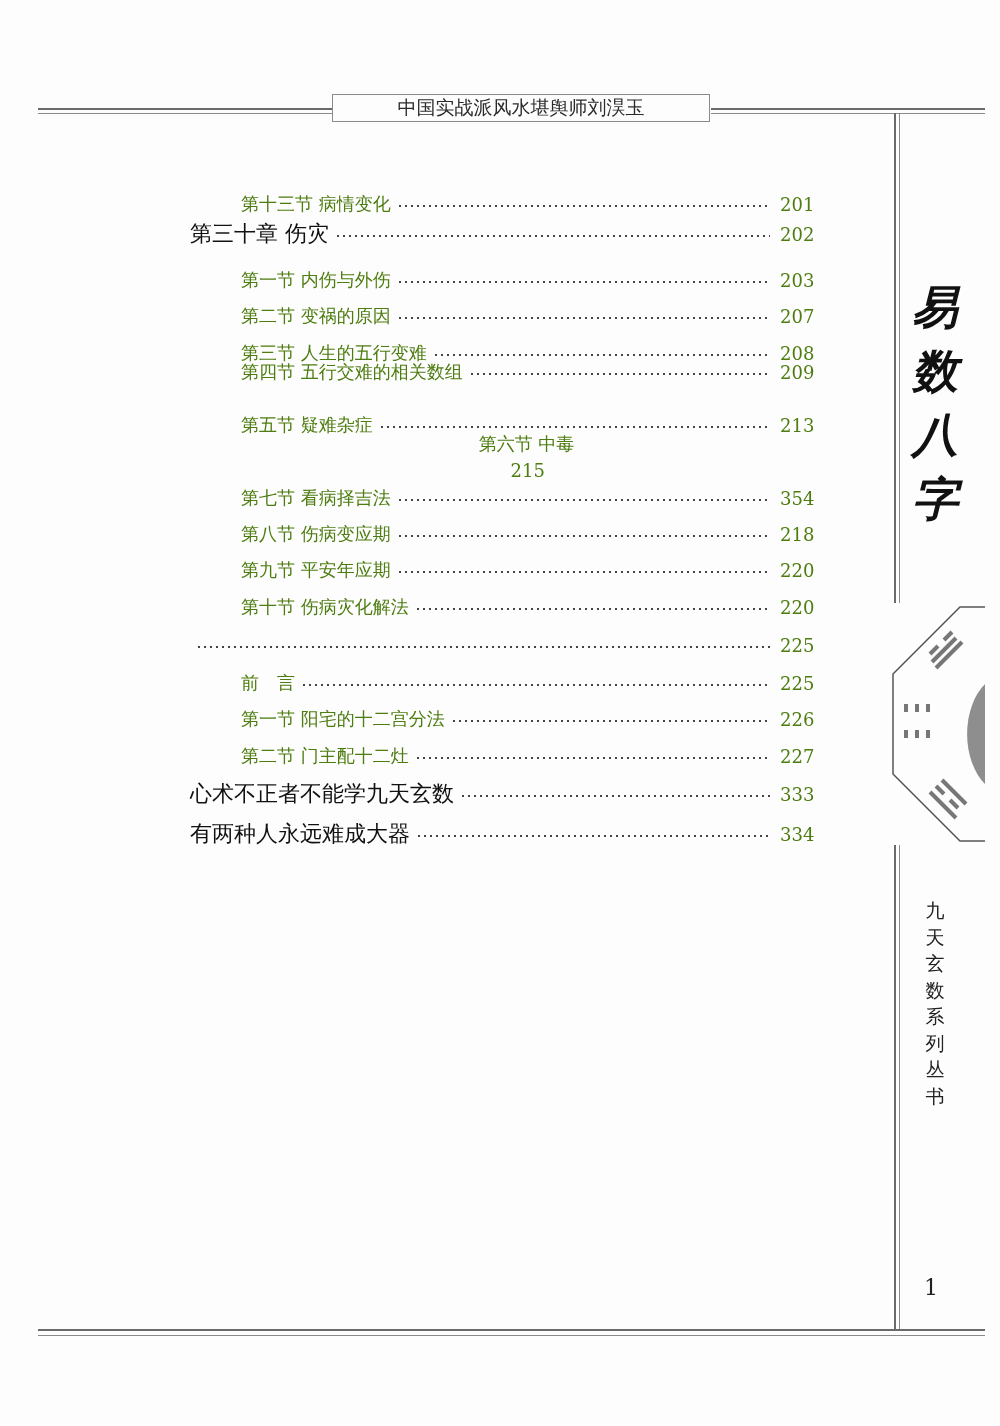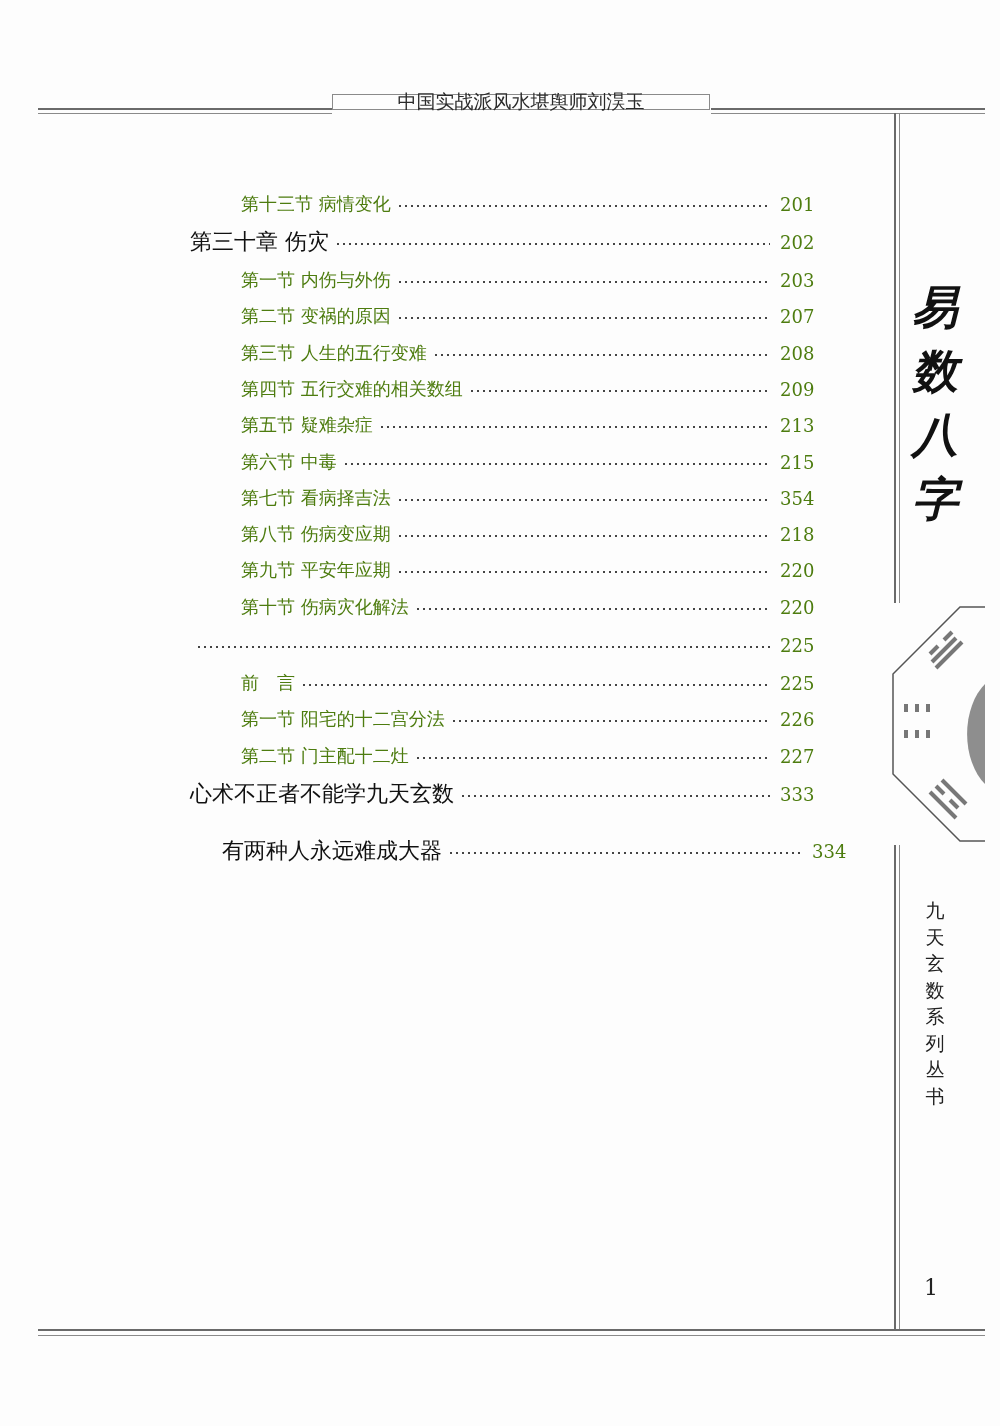--- a/index.html
+++ b/index.html
@@ -7,21 +7,21 @@
     width: 1000px; height: 1426px; position: relative; overflow: hidden;
     background: #fdfdfd; color: #1a1a1a;
     font-family: "DejaVu Serif", "Liberation Serif", serif;
   }
   .hline { position: absolute; height: 0; border-top: 2px solid #6a6a6a; }
   .hline.thin { border-top: 1px solid #8a8a8a; }
   .vline { position: absolute; width: 0; border-left: 2px solid #6a6a6a; }
   .vline.thin { border-left: 1px solid #8a8a8a; }
 
   .header-box {
-    position: absolute; left: 332px; top: 94px; width: 378px; height: 16px;
+    position: absolute; left: 332px; top: 94px; width: 378px; height: 28px;
     border: 1px solid #8a8a8a; background: #fdfdfd; box-sizing: border-box;
     display: flex; align-items: center; justify-content: center;
     font-family: "DejaVu Sans", "Liberation Sans", sans-serif;
     font-size: 19px; color: #2a2a2a; letter-spacing: 0px;
   }
   .header-box .author { }
 
   .toc { position: absolute; left: 0; top: 0; width: 1000px; }
   .toc-row {
     position: absolute; left: 190px; width: 622px; height: 30px;
@@ -81,51 +81,51 @@
 
 <div class="hline" style="left:38px; top:1329px; width:947px;"></div>
 <div class="hline thin" style="left:38px; top:1335px; width:947px;"></div>
 
 <div class="toc" id="toc">
     <div class="toc-row section" style="top: 189px;">
       <span class="label">第十三节 病情变化</span>
       <span class="dots"></span>
       <span class="page">201</span>
     </div>
-    <div class="toc-row chapter" style="top: 227px;">
+    <div class="toc-row chapter" style="top: 219px;">
       <span class="label">第三十章 伤灾</span>
       <span class="dots"></span>
       <span class="page">202</span>
     </div>
     <div class="toc-row section" style="top: 265px; align-items: center;">
       <span class="label">第一节 内伤与外伤</span>
       <span class="dots"></span>
       <span class="page">203</span>
     </div>
     <div class="toc-row section" style="top: 301px;">
       <span class="label">第二节 变祸的原因</span>
       <span class="dots"></span>
       <span class="page">207</span>
     </div>
     <div class="toc-row section" style="top: 338px;">
       <span class="label">第三节 人生的五行变难</span>
       <span class="dots"></span>
       <span class="page">208</span>
     </div>
-    <div class="toc-row section" style="top: 374px;">
+    <div class="toc-row section" style="top: 357px;">
       <span class="label">第四节 五行交难的相关数组</span>
       <span class="dots"></span>
       <span class="page">209</span>
     </div>
     <div class="toc-row section" style="top: 410px;">
       <span class="label">第五节 疑难杂症</span>
       <span class="dots"></span>
       <span class="page">213</span>
     </div>
-    <div class="toc-row section" style="top: 447px;">
+    <div class="toc-row section" style="top: 432px; flex-direction: column;">
       <span class="label">第六节 中毒</span>
       <span class="dots"></span>
       <span class="page">215</span>
     </div>
     <div class="toc-row section" style="top: 483px;">
       <span class="label">第七节 看病择吉法</span>
       <span class="dots"></span>
       <span class="page">354</span>
     </div>
     <div class="toc-row section" style="top: 519px;">
@@ -160,21 +160,21 @@
     <div class="toc-row section" style="top: 741px;">
       <span class="label">第二节 门主配十二灶</span>
       <span class="dots"></span>
       <span class="page">227</span>
     </div>
     <div class="toc-row chapter" style="top: 779px;">
       <span class="label">心术不正者不能学九天玄数</span>
       <span class="dots"></span>
       <span class="page">333</span>
     </div>
-    <div class="toc-row chapter" style="top: 836px; margin-left: 32px;">
+    <div class="toc-row chapter" style="top: 819px;">
       <span class="label">有两种人永远难成大器</span>
       <span class="dots"></span>
       <span class="page">334</span>
     </div>
   </div>
 
 <div class="side-title">
   <span>易</span>
   <span>数</span>
   <span>八</span>

